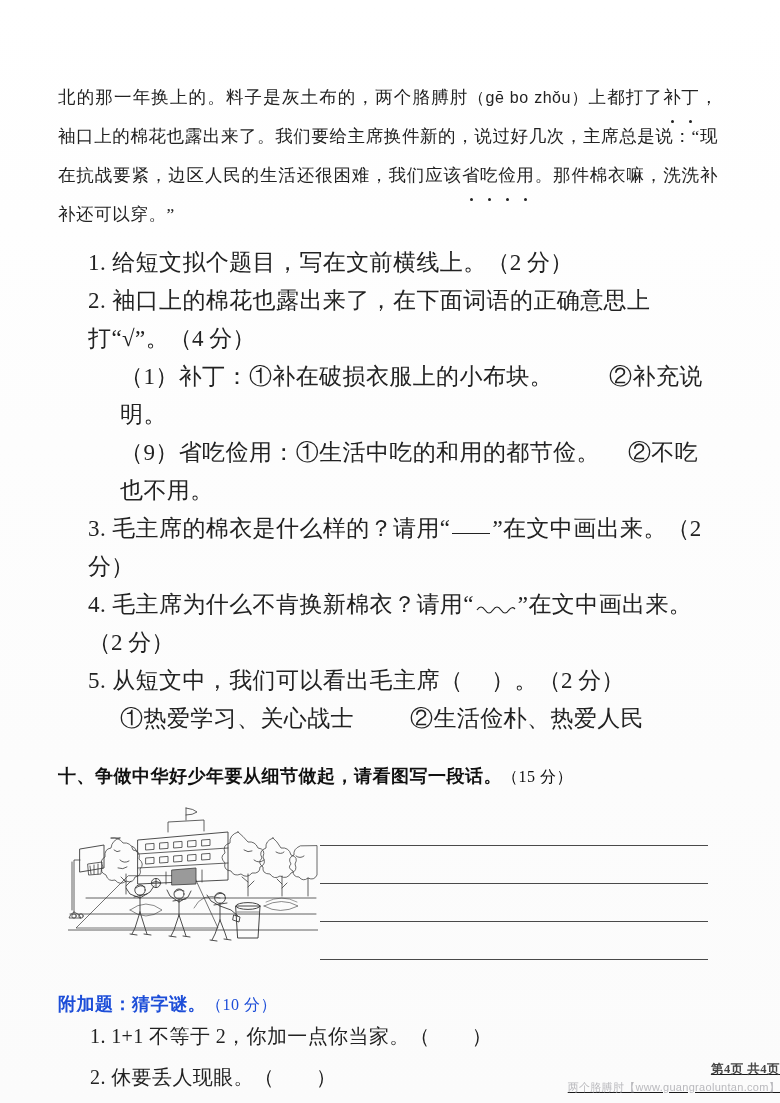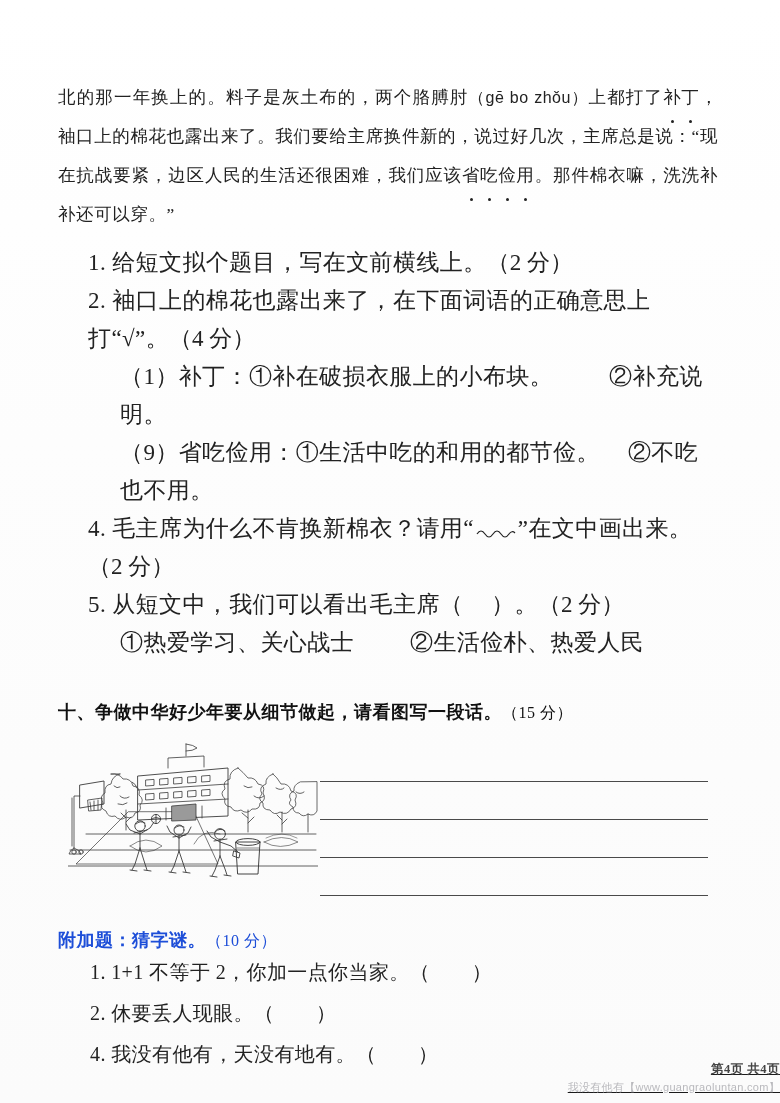--- a/index.html
+++ b/index.html
@@ -92,21 +92,21 @@
     vertical-align: -2px;
     margin: 0 2px;
   }
   .q .spacer-lg { display: inline-block; width: 56px; }
   .q .spacer-md { display: inline-block; width: 28px; }
 
   .section-head {
     font-size: 18px;
     font-weight: bold;
     letter-spacing: 0.5px;
-    margin: 38px 0 0 0;
+    margin: 26px 0 0 0;
     color: #111;
   }
   .section-head .pts {
     font-weight: normal;
     font-size: 16px;
   }
 
   .pic-block {
     position: relative;
     margin-top: 14px;
@@ -199,20 +199,24 @@
       <span>2.</span>
       <span>袖口上的棉花也露出来了，在下面词语的正确意思上打“√”。</span><span class="pts">（4 分）</span>
     </p>
     <p class="q sub">
       <span>（1）补丁：</span><span>①补在破损衣服上的小布块。</span><span class="spacer-lg"></span><span>②补充说明。</span>
     </p>
     <p class="q sub">
       <span>（9）省吃俭用：</span><span>①生活中吃的和用的都节俭。</span><span class="spacer-md"></span><span>②不吃也不用。</span>
     </p>
 
+    <p class="q">
+      <span>3.</span>
+      <span>毛主席的棉衣是什么样的？请用“</span><span class="gap-line"></span><span>”在文中画出来。</span><span class="pts">（2 分）</span>
+    </p>
 
     <p class="q">
       <span>4.</span>
       <span>毛主席为什么不肯换新棉衣？请用“</span><span class="gap-wave"><svg width="40" height="12" viewBox="0 0 40 12">
             <path d="M1 8 q4 -6 8 0 q4 6 8 0 q4 -6 8 0 q4 6 8 0 q3 -4 6 -1" fill="none" stroke="#222" stroke-width="1.2"></path>
           </svg></span><span>”在文中画出来。</span><span class="pts">（2 分）</span>
     </p>
 
     <p class="q">
       <span>5.</span>
@@ -340,15 +344,15 @@
     </p>
     <p class="riddle">
       <span>4.</span>
       <span>我没有他有，天没有地有。</span><span class="blank-paren">（<i></i>）</span>
     </p>
 
   </div>
 
   <div class="footer">
     <div class="page-num">第4页  共4页</div>
-    <div class="watermark">我没有他有【www.guangraoluntan.com】</div>
+    <div class="watermark">两个胳膊肘【www.guangraoluntan.com】</div>
   </div>
 </div>
 
 </body></html>

